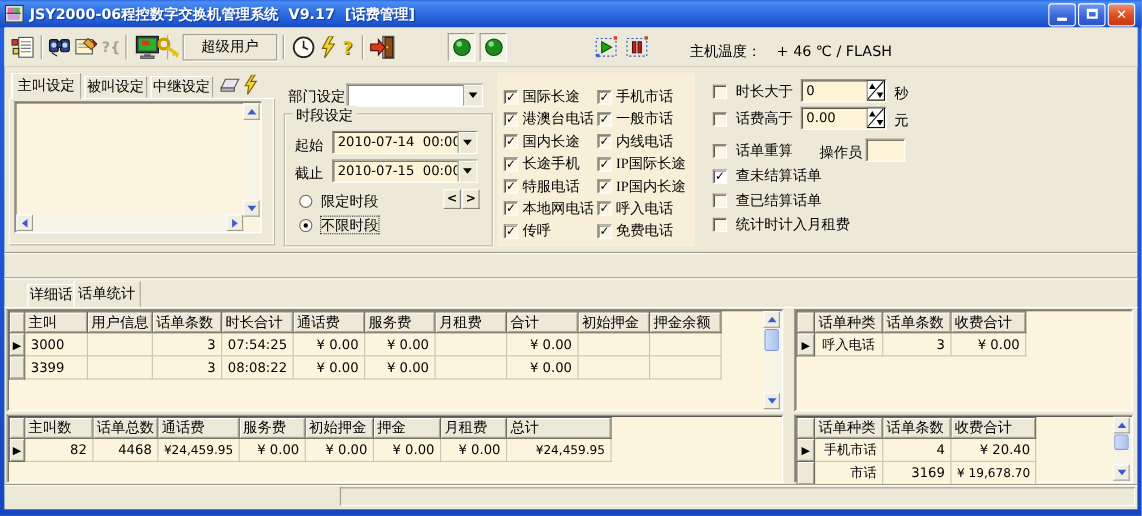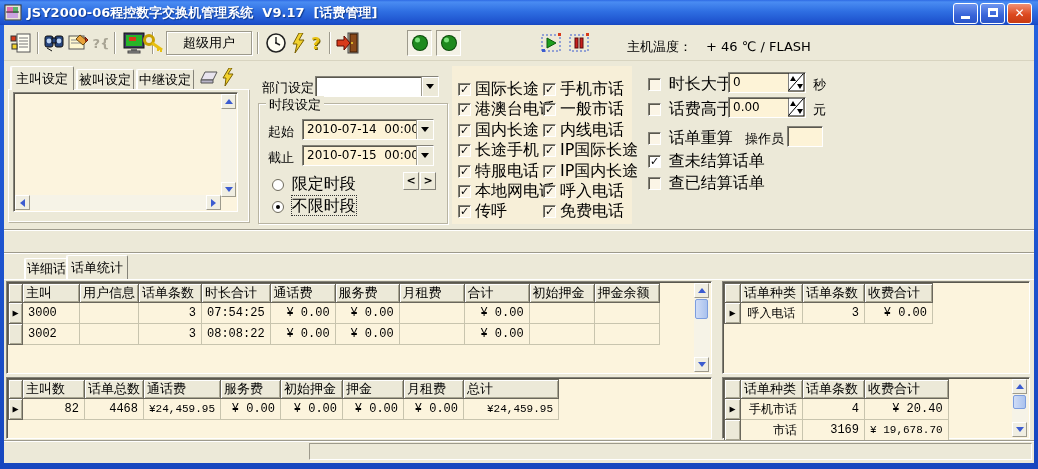--- a/index.html
+++ b/index.html
@@ -84,21 +84,21 @@
 
   .cb { display:inline-block; width:13px; height:13px; background:#fbf5e6;
     border:1px solid #848278; border-bottom-color:#fff; border-right-color:#fff;
     box-shadow:inset 1px 1px 0 #5a584e; font-size:11px; font-weight:bold; line-height:11px;
     text-align:center; color:#000; vertical-align:middle; }
   .cb.on-white { background:#fff; }
   .radio { display:inline-block; width:12px; height:12px; border-radius:50%;
     border:1px solid #6e6a5c; background:#fff; vertical-align:middle; position:relative; }
   .radio.sel::after { content:""; position:absolute; left:3px; top:3px; width:4px; height:4px;
     border-radius:50%; background:#000; }
-  .cblabel { font-size:16px; vertical-align:middle; margin-left:4px; }
+  .cblabel { font-size:13px; vertical-align:middle; margin-left:4px;font-family:Liberation Serif, serif; }
   .focusdot { outline:1px dotted #333; }
 
   #calltype-panel { left:452px; top:66px; width:180px; height:158px; background:#f7efd8;
     display:grid; grid-template-columns:85px 95px; grid-template-rows:repeat(7,20.4px);
     grid-auto-flow:column; padding:13px 0 0 6px; }
   .ctitem { white-space:nowrap; }
 
   .optrow { position:absolute; white-space:nowrap; }
   .spinfield { position:absolute; height:21px; border:1px solid #848278; border-bottom-color:#fff;
     border-right-color:#fff; box-shadow:inset 1px 1px 0 #5a584e; background:#fdf3d7; display:flex; }
@@ -107,21 +107,21 @@
     border:1px solid #848278; border-top-color:#fff; border-left-color:#fff;
     text-align:center; line-height:16px; font-size:11px; font-weight:bold; }
 
   
   #actionbar { left:4px; top:232px; width:1030px; height:20px; }
   .flatbtn { position:absolute; top:0; height:20px; text-align:center; font-size:13px; line-height:19px; }
   .asep { position:absolute; top:1px; width:2px; height:18px; border-left:1px solid #9d9a8c; border-right:1px solid #fff; }
 
   
   .panel { position:absolute; background:#fcf4dd; border:1px solid #848278;
-    border-bottom-color:#fff; border-right-color:#fff; box-shadow:inset 1px 1px 0 #5a584e;font-family:Liberation Mono, monospace; }
+    border-bottom-color:#fff; border-right-color:#fff; box-shadow:inset 1px 1px 0 #5a584e; }
   table.grid { border-collapse:collapse; table-layout:fixed; margin:1px 0 0 1px; }
   table.grid th { background:#ece9d8; border:1px solid #6a675c;
     box-shadow:inset 1px 1px 0 #fff, inset -1px -1px 0 #aaa793;
     font-weight:normal; font-size:13px; height:17px; text-align:left; padding:0 3px; overflow:hidden; white-space:nowrap; }
   table.grid td { border:1px solid #c8c4ae; height:21px; font-size:12px; padding:0 5px;
     overflow:hidden; white-space:nowrap; background:#fcf4dd; }
   table.grid td.sel, table.grid th.sel { background:#ece9d8; border:1px solid #6a675c;
     box-shadow:inset 1px 1px 0 #fff, inset -1px -1px 0 #aaa793; padding:0; text-align:center; }
   td.r { text-align:right; } td.c { text-align:center; } th.c { text-align:center; }
   .ptr { font-size:10px; }
@@ -414,20 +414,24 @@
     <span class="val"></span>
   </div>
 
   <div class="optrow" style="left:648px;top:151px">
     <span class="cb on-white">✓</span>
     <span class="cblabel">查未结算话单</span>
   </div>
   <div class="optrow" style="left:648px;top:173px">
     <span class="cb"></span>
     <span class="cblabel">查已结算话单</span>
+  </div>
+  <div class="optrow" style="left:648px;top:195px">
+    <span class="cb"></span>
+    <span class="cblabel">统计时计入月租费</span>
   </div>
 
   <div class="hsep abs" style="top:229px"></div>
   <div class="hsep abs" style="top:252px"></div>
 
   <div class="tab" style="left:24px;top:258px;width:58px;height:21px;line-height:20px"><span>详细话单</span></div>
   <div class="tab front" style="left:66px;top:255px;width:62px;height:24px;line-height:23px"><span>话单统计</span></div>
   <div class="abs" style="left:4px;top:279px;width:1030px;height:1px;background:#fff"></div>
 
   <div class="panel" style="left:6px;top:281px;width:706px;height:93px">
@@ -467,21 +471,21 @@
             <td class="r">07:54:25</td>
         <td class="r">¥ 0.00</td>
             <td class="r">¥ 0.00</td>
         <td class="r"></td>
             <td class="r">¥ 0.00</td>
         <td class="r"></td>
             <td class="r"></td>
       </tr>
       <tr>
         <td class="sel"></td>
-        <td>3002</td>
+        <td>3399</td>
             <td></td>
         <td class="r">3</td>
             <td class="r">08:08:22</td>
         <td class="r">¥ 0.00</td>
             <td class="r">¥ 0.00</td>
         <td class="r"></td>
             <td class="r">¥ 0.00</td>
         <td class="r"></td>
             <td class="r"></td>
       </tr>

